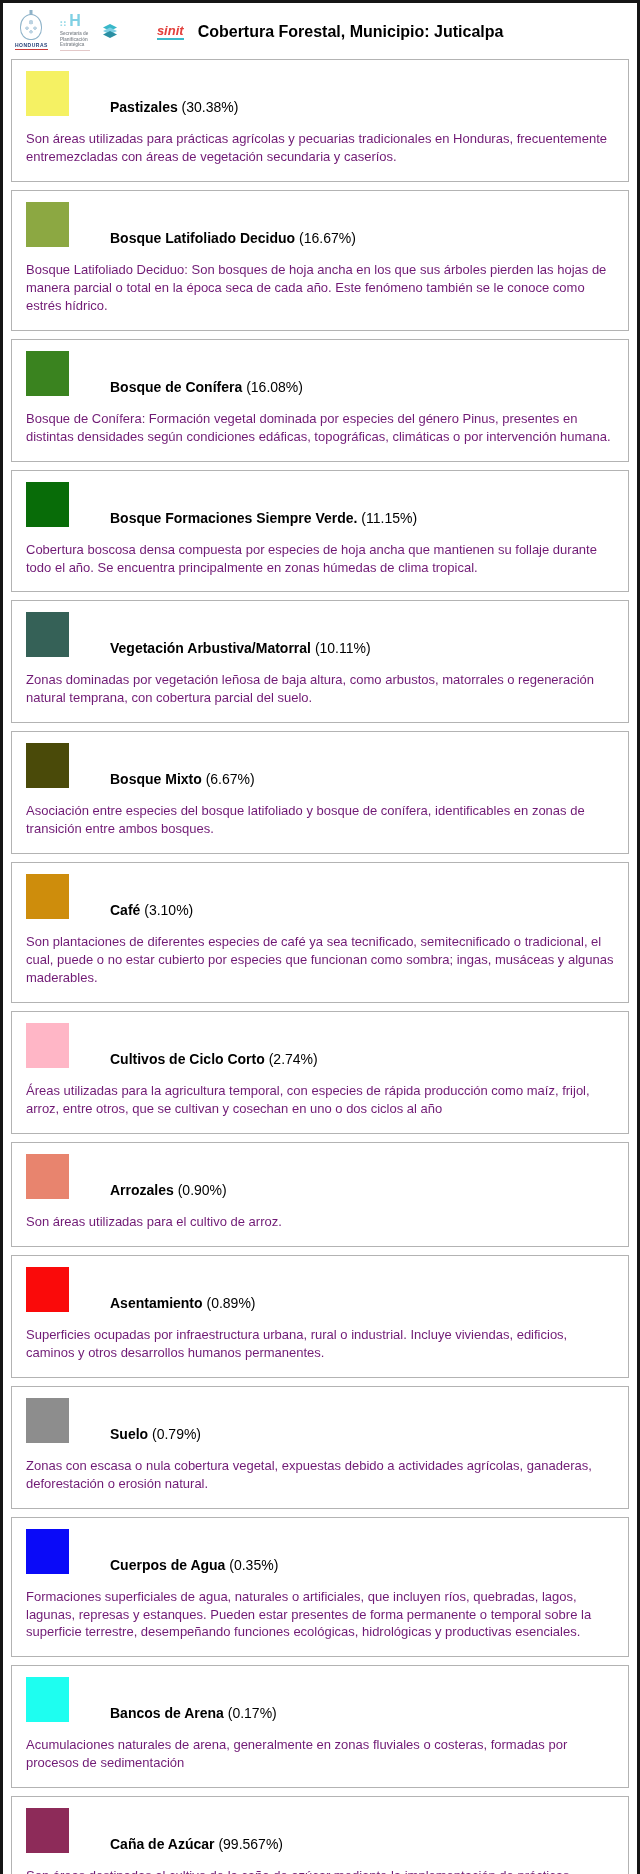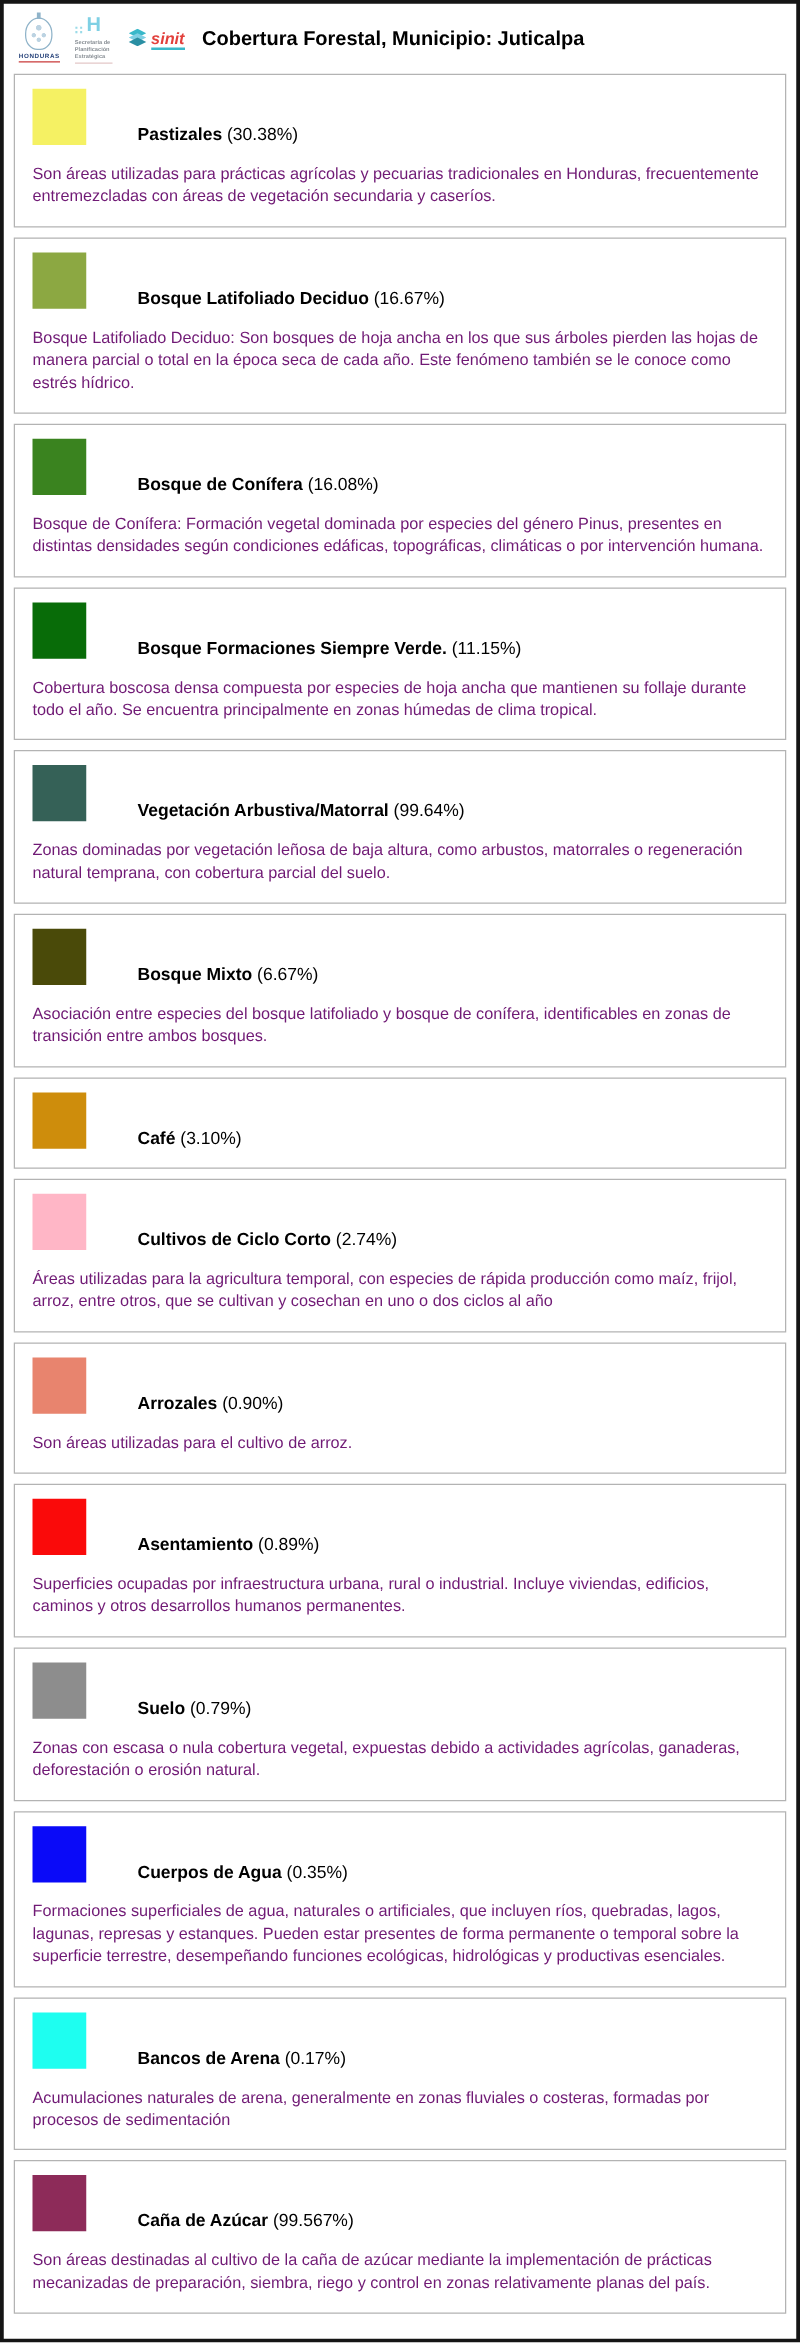--- a/index.html
+++ b/index.html
@@ -49,21 +49,21 @@
   .logo-plan { align-items: flex-start; }
   .logo-plan .mark { display: flex; align-items: flex-end; gap: 2px; }
   .logo-plan .dots { color: #9adbe8; font-size: 9px; letter-spacing: 1px; font-weight: bold; }
   .logo-plan .hletter { color: #7fd0e4; font-size: 16px; font-weight: bold; }
   .logo-plan .sub { margin-top: 2px; font-size: 4.5px; color: #8a9096; font-weight: bold; text-align: left; line-height: 1.25; }
   .logo-plan .rule { margin-top: 2px; width: 30px; height: 1px; background: #e3c8c8; }
   
   .logo-sinit { flex-direction: row; align-items: center; gap: 3px; }
   .logo-sinit .word {
     font-size: 13px; font-weight: bold; font-style: italic; color: #e2403c;
-    border-bottom: 2px solid #39b8c9; padding-bottom: 1px; letter-spacing: 0;
+    border-bottom: 2px solid #39b8c9; padding-bottom: 1px; letter-spacing: 0; margin-left: 36px;
   }
   .page-title {
     font-size: 16px;
     font-weight: bold;
     margin-left: 14px;
     letter-spacing: 0;
   }
   
   .legend-list { padding: 0 8px; }
   .card {
@@ -148,38 +148,39 @@
       <div class="card-head">
         <span class="swatch" style="background-color: rgb(8, 108, 8);"></span>
         <h2 class="card-title"><b class="cat-name">Bosque Formaciones Siempre Verde.</b> <span class="cat-pct">(11.15%)</span></h2>
       </div>
       <p class="card-desc">Cobertura boscosa densa compuesta por especies de hoja ancha que mantienen su follaje durante todo el año. Se encuentra principalmente en zonas húmedas de clima tropical.</p>
     </section>
 
     <section class="card">
       <div class="card-head">
         <span class="swatch" style="background-color: rgb(53, 97, 87);"></span>
-        <h2 class="card-title"><b class="cat-name">Vegetación Arbustiva/Matorral</b> <span class="cat-pct">(99.64%)</span></h2>
+        <h2 class="card-title"><b class="cat-name">Vegetación Arbustiva/Matorral</b> <span class="cat-pct">(10.11%)</span></h2>
       </div>
       <p class="card-desc">Zonas dominadas por vegetación leñosa de baja altura, como arbustos, matorrales o regeneración natural temprana, con cobertura parcial del suelo.</p>
     </section>
 
     <section class="card">
       <div class="card-head">
         <span class="swatch" style="background-color: rgb(74, 74, 9);"></span>
         <h2 class="card-title"><b class="cat-name">Bosque Mixto</b> <span class="cat-pct">(6.67%)</span></h2>
       </div>
       <p class="card-desc">Asociación entre especies del bosque latifoliado y bosque de conífera, identificables en zonas de transición entre ambos bosques.</p>
     </section>
 
     <section class="card">
       <div class="card-head">
         <span class="swatch" style="background-color: rgb(206, 141, 12);"></span>
         <h2 class="card-title"><b class="cat-name">Café</b> <span class="cat-pct">(3.10%)</span></h2>
       </div>
+      <p class="card-desc">Son plantaciones de diferentes especies de café ya sea tecnificado, semitecnificado o tradicional, el cual, puede o no estar cubierto por especies que funcionan como sombra; ingas, musáceas y algunas maderables.</p>
     </section>
 
     <section class="card">
       <div class="card-head">
         <span class="swatch" style="background-color: rgb(255, 182, 198);"></span>
         <h2 class="card-title"><b class="cat-name">Cultivos de Ciclo Corto</b> <span class="cat-pct">(2.74%)</span></h2>
       </div>
       <p class="card-desc">Áreas utilizadas para la agricultura temporal, con especies de rápida producción como maíz, frijol, arroz, entre otros, que se cultivan y cosechan en uno o dos ciclos al año</p>
     </section>
 

